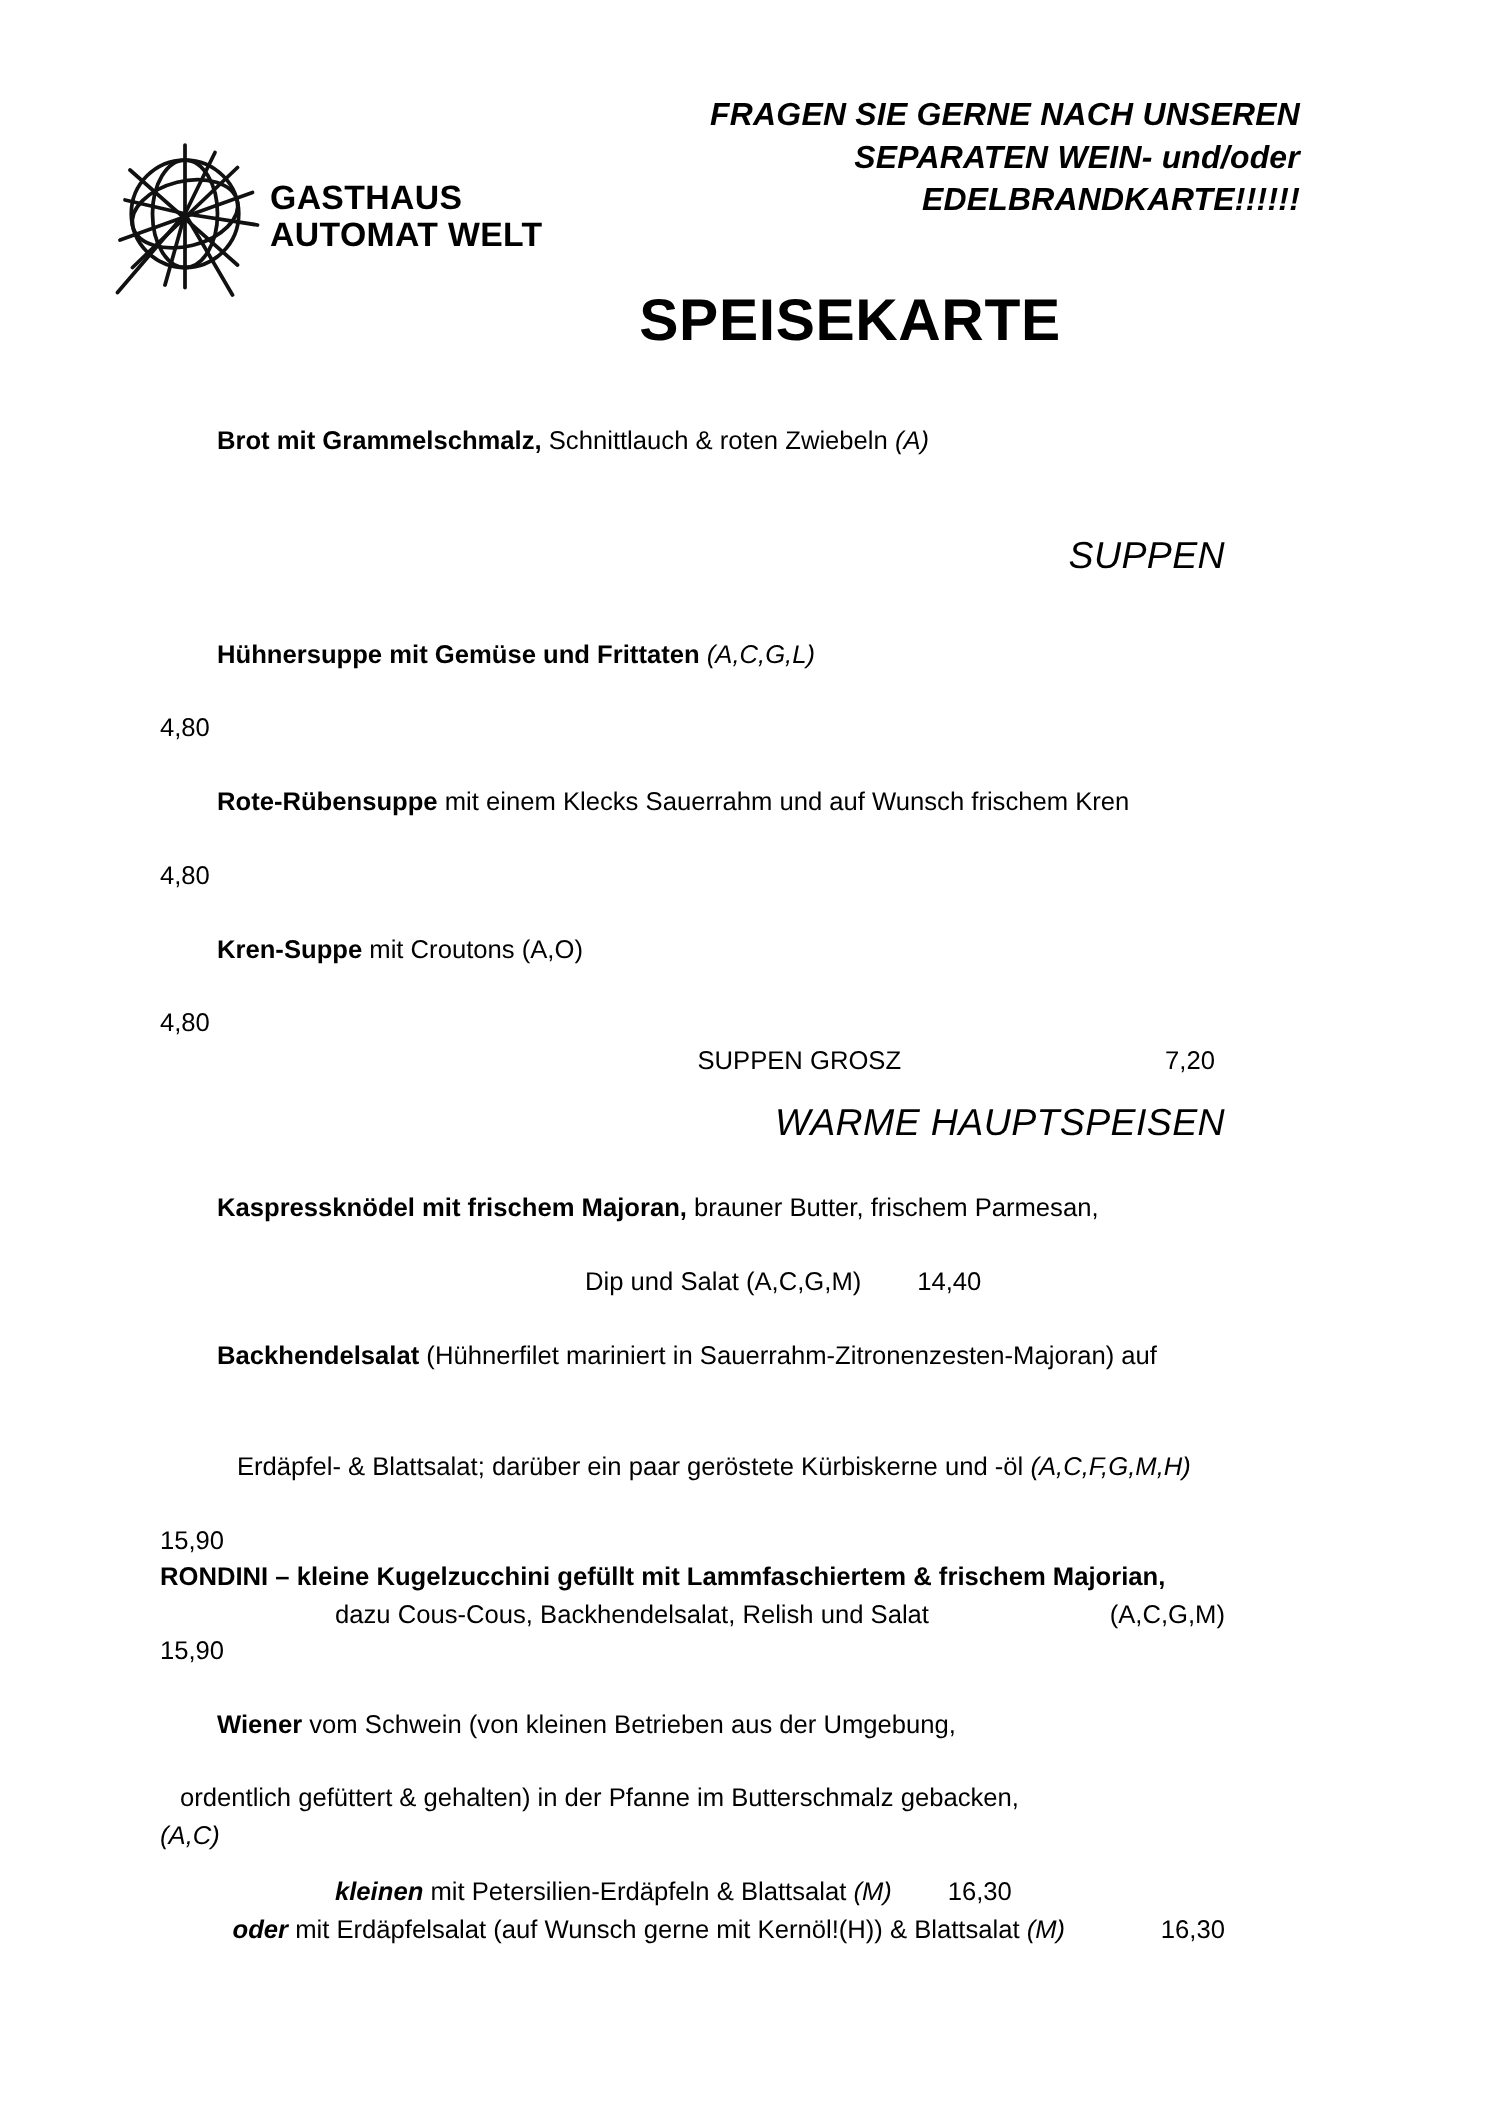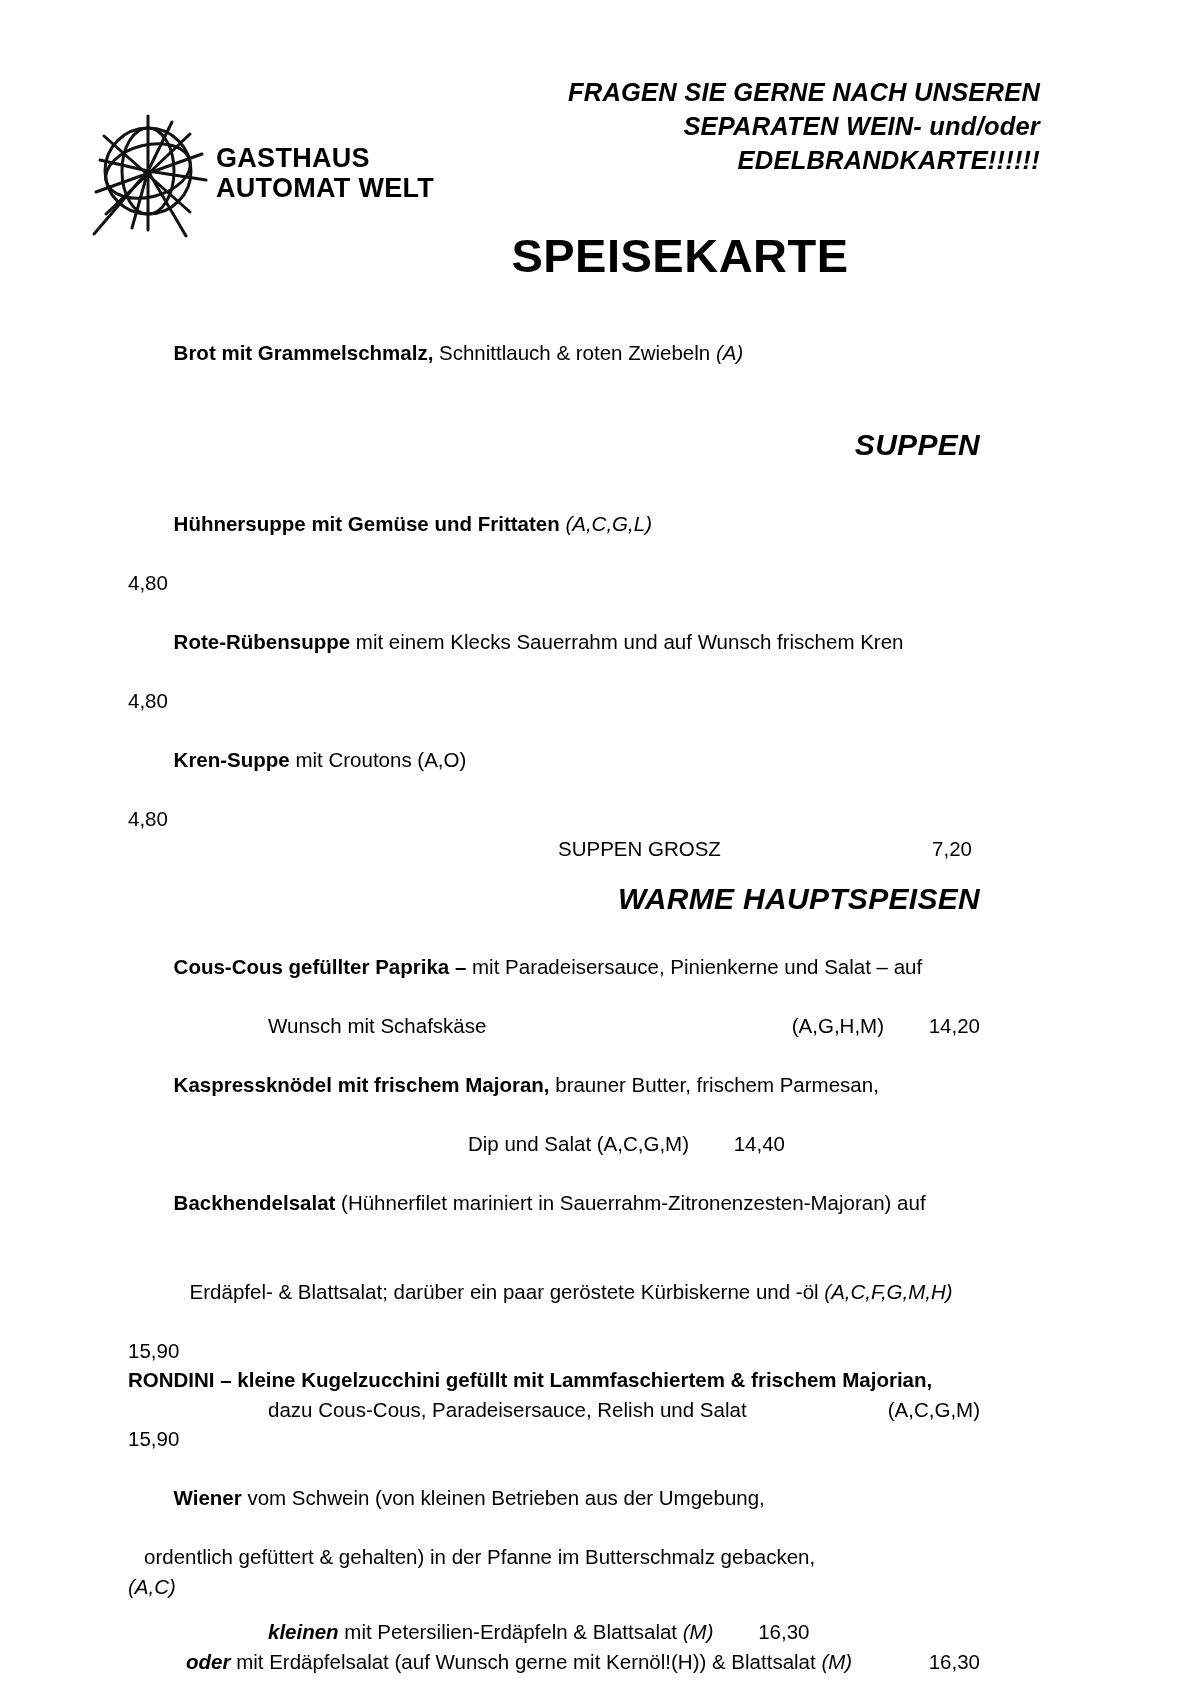--- a/index.html
+++ b/index.html
@@ -87,21 +87,21 @@
     line-height: 1.44;
   }
   .row { position: relative; }
   .line { white-space: pre-wrap; }
   b, .b { font-weight: bold; }
   i, .i { font-style: italic; }
   .bi { font-weight: bold; font-style: italic; }
 
   .section-head {
     text-align: right;
-    font-weight: bold;
+    font-weight: normal;
     font-style: italic;
     font-size: 30px;
     letter-spacing: 0.3px;
   }
   .section-suppen { margin-top: 26px; margin-bottom: 14px; }
   .section-warme { margin-top: 14px; margin-bottom: 2px; }
   .spacer-sm { height: 16px; }
 
   .tab-row {
     display: flex;
@@ -194,30 +194,20 @@
       <div class="line">4,80</div>
     </div>
 
     <div class="grosz">
       <span class="lbl">SUPPEN GROSZ</span>
       <span class="val">7,20</span>
     </div>
 
     <div class="section-head section-warme">WARME HAUPTSPEISEN</div>
 
-    <div class="row">
-      <div class="line">
-        <span class="b">Cous-Cous gefüllter Paprika –</span><span> mit Paradeisersauce, Pinienkerne und Salat – auf</span>
-      </div>
-      <div class="tab-row">
-        <span class="lead pad-l-3">Wunsch mit Schafskäse</span>
-        <span class="mid" style="padding-left:26px">(A,G,H,M)</span>
-        <span class="tail">14,20</span>
-      </div>
-    </div>
 
     <div class="row">
       <div class="line">
         <span class="b">Kaspressknödel mit frischem Majoran,</span><span> brauner Butter, frischem Parmesan,</span>
       </div>
       <div class="tab-row">
         <span class="lead pad-l-3" style="margin-left:200px">Dip  und Salat (A,C,G,M)</span>
         <span class="tail">14,40</span>
       </div>
     </div>
@@ -228,21 +218,21 @@
       </div>
       <div class="line pad-l-1">
         <span>Erdäpfel- &amp; Blattsalat; darüber ein paar geröstete Kürbiskerne und -öl</span> <span class="i">(A,C,F,G,M,H)</span>
       </div>
       <div class="line">15,90</div>
     </div>
 
     <div class="row">
       <div class="line b">RONDINI – kleine Kugelzucchini gefüllt mit Lammfaschiertem &amp; frischem Majorian,</div>
       <div class="tab-row">
-        <span class="lead" style="padding-left:140px">dazu Cous-Cous, Paradeisersauce, Relish und Salat</span>
+        <span class="lead" style="padding-left:140px">dazu Cous-Cous, Backhendelsalat, Relish und Salat</span>
         <span class="mid">(A,C,G,M)</span>
       </div>
       <div class="line">15,90</div>
     </div>
 
     <div class="row">
       <div class="line">
         <span class="b">Wiener</span><span> vom Schwein (von kleinen Betrieben aus der Umgebung,</span>
       </div>
       <div class="line pad-l-1">ordentlich gefüttert &amp; gehalten) in der Pfanne im Butterschmalz gebacken,</div>

